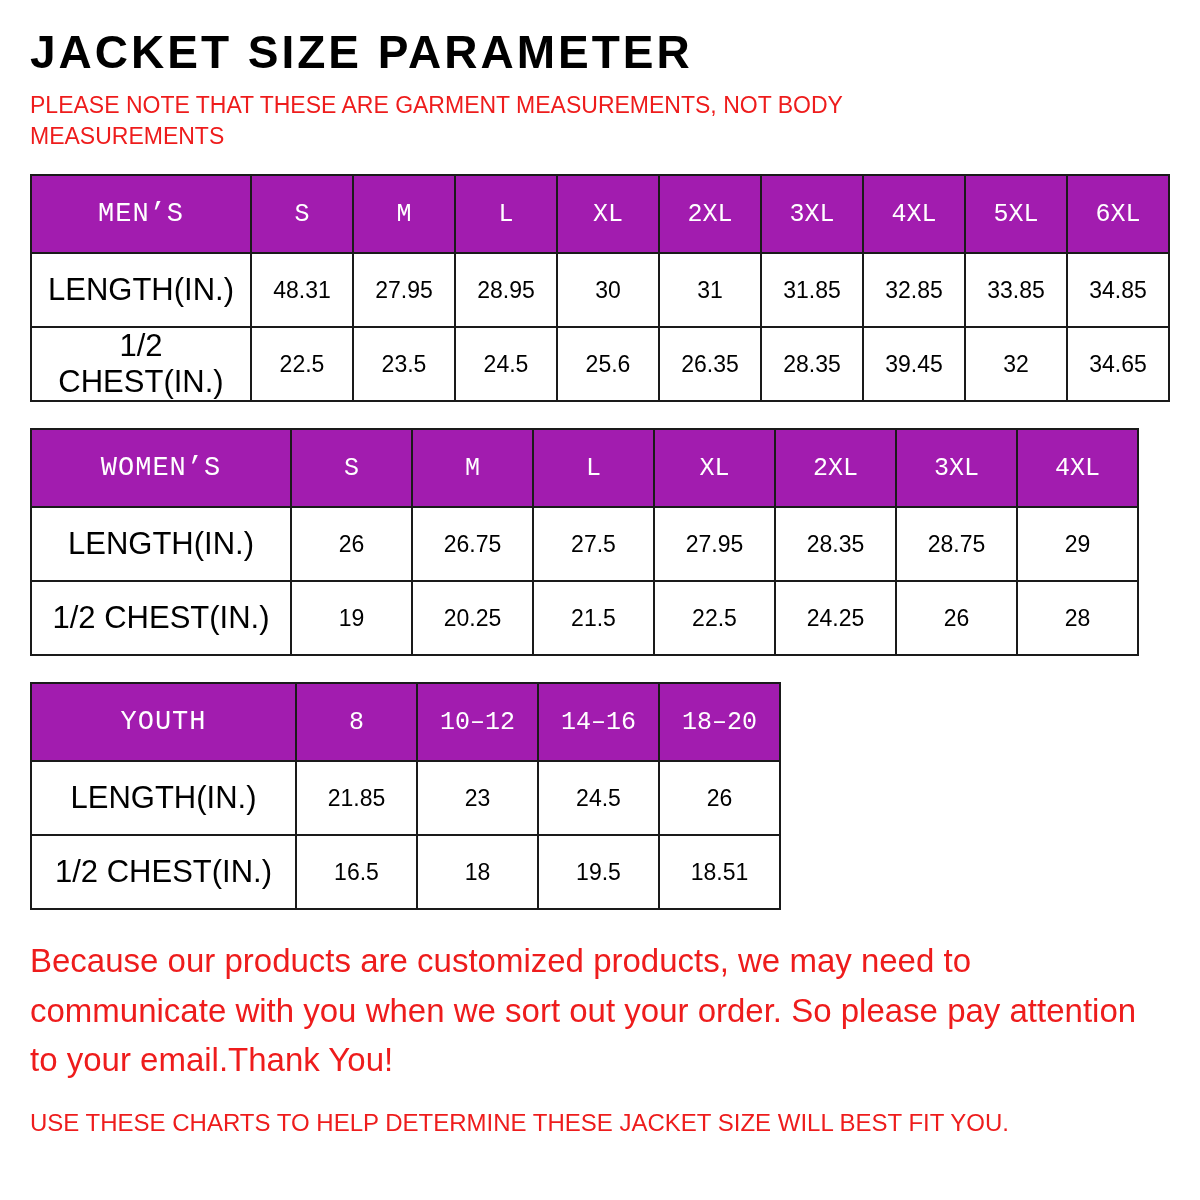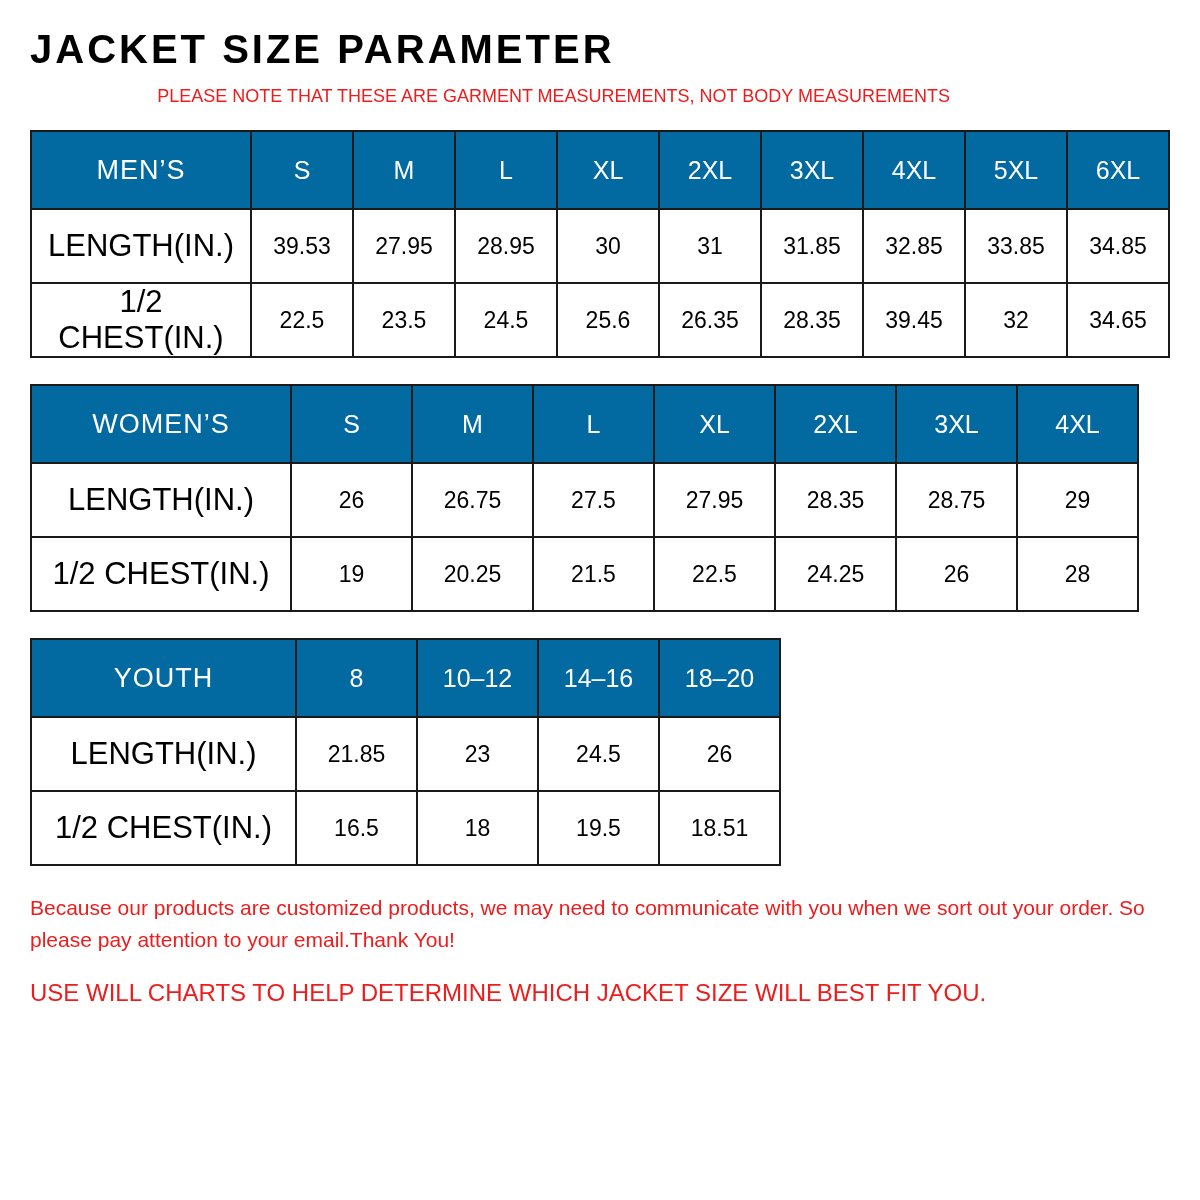--- a/index.html
+++ b/index.html
@@ -15,56 +15,56 @@
     overflow: hidden;
   }
   .page {
     width: 1200px;
     height: 1200px;
     box-sizing: border-box;
     padding: 28px 30px 0 30px;
     position: relative;
   }
   .title {
-    font-size: 40px;
+    font-size: 46px;
     font-weight: bold;
     letter-spacing: 3px;
     margin: 0 0 14px 0;
     line-height: 1.05;
     color: #000;
   }
   .note {
     color: #ee1c1c;
-    font-size: 18px;
+    font-size: 23px;
     line-height: 1.35;
     margin: 0 0 22px 0;
     max-width: 920px;
-    text-align: right;
   }
   table.size-table {
     border-collapse: collapse;
     table-layout: fixed;
     margin-bottom: 26px;
     border: 2px solid #1a1a1a;
   }
   table.size-table td {
     border: 2px solid #1a1a1a;
     text-align: center;
     vertical-align: middle;
     font-size: 23px;
     color: #000;
     background: #ffffff;
     height: 72px;
     padding: 0 4px;
   }
   table.size-table tr.head td {
-    background: #0369a1;
+    background: #a21caf;
     color: #ffffff;
     font-size: 25px;
     height: 76px;
+    font-family: Liberation Mono, monospace;
   }
   table.size-table tr.head td.label {
     font-size: 27px;
     letter-spacing: 1px;
   }
   table.size-table td.label {
     font-size: 31px;
     text-align: center;
   }
   
@@ -77,21 +77,21 @@
   #women-table col.lab { width: 260px; }
   #women-table col.val { width: 121px; }
 
   
   #youth-table { width: 750px; border-radius: 12px; }
   #youth-table col.lab { width: 265px; }
   #youth-table col.val { width: 121px; }
 
   .footer-red {
     color: #ee1c1c;
-    font-size: 21px;
+    font-size: 33px;
     line-height: 1.5;
     margin: 10px 0 0 0;
     max-width: 1130px;
   }
   .footer-red.second {
     margin-top: 20px;
     font-size: 24px;
   }
 </style>
 </head>
@@ -124,21 +124,21 @@
         <td>L</td>
         <td>XL</td>
         <td>2XL</td>
         <td>3XL</td>
         <td>4XL</td>
         <td>5XL</td>
         <td>6XL</td>
       </tr>
       <tr>
         <td class="label">LENGTH(IN.)</td>
-        <td>39.53</td>
+        <td>48.31</td>
         <td>27.95</td>
         <td>28.95</td>
         <td>30</td>
         <td>31</td>
         <td>31.85</td>
         <td>32.85</td>
         <td>33.85</td>
         <td>34.85</td>
       </tr>
       <tr>
@@ -228,15 +228,15 @@
         <td class="label">1/2 CHEST(IN.)</td>
         <td>16.5</td>
         <td>18</td>
         <td>19.5</td>
         <td>18.51</td>
       </tr>
     </tbody>
   </table>
 
   <p class="footer-red">Because our products are customized products, we may need to communicate with you when we sort out your order. So please pay attention to your email.Thank You!</p>
-  <p class="footer-red second">USE WILL CHARTS TO HELP DETERMINE WHICH JACKET SIZE WILL BEST FIT YOU.</p>
+  <p class="footer-red second">USE THESE CHARTS TO HELP DETERMINE THESE JACKET SIZE WILL BEST FIT YOU.</p>
 
 </div>
 
 </body></html>

